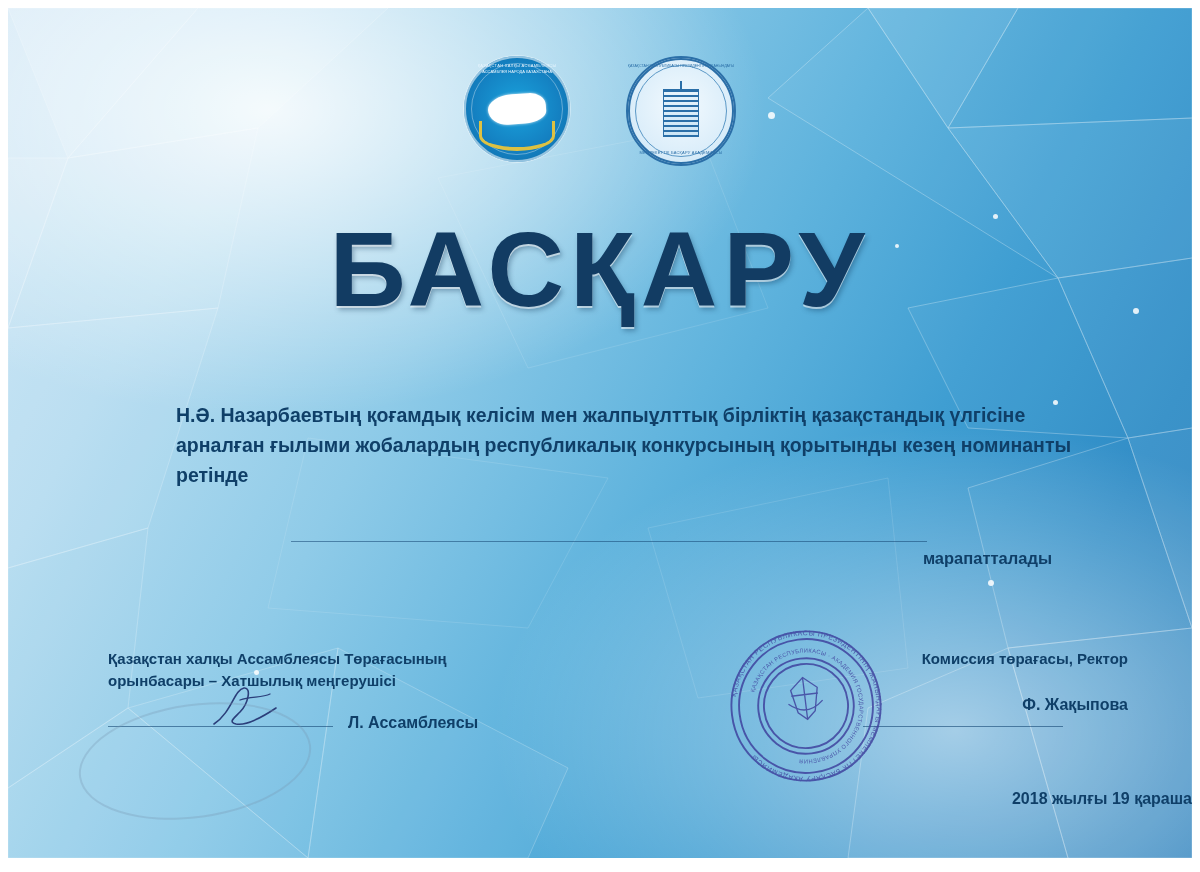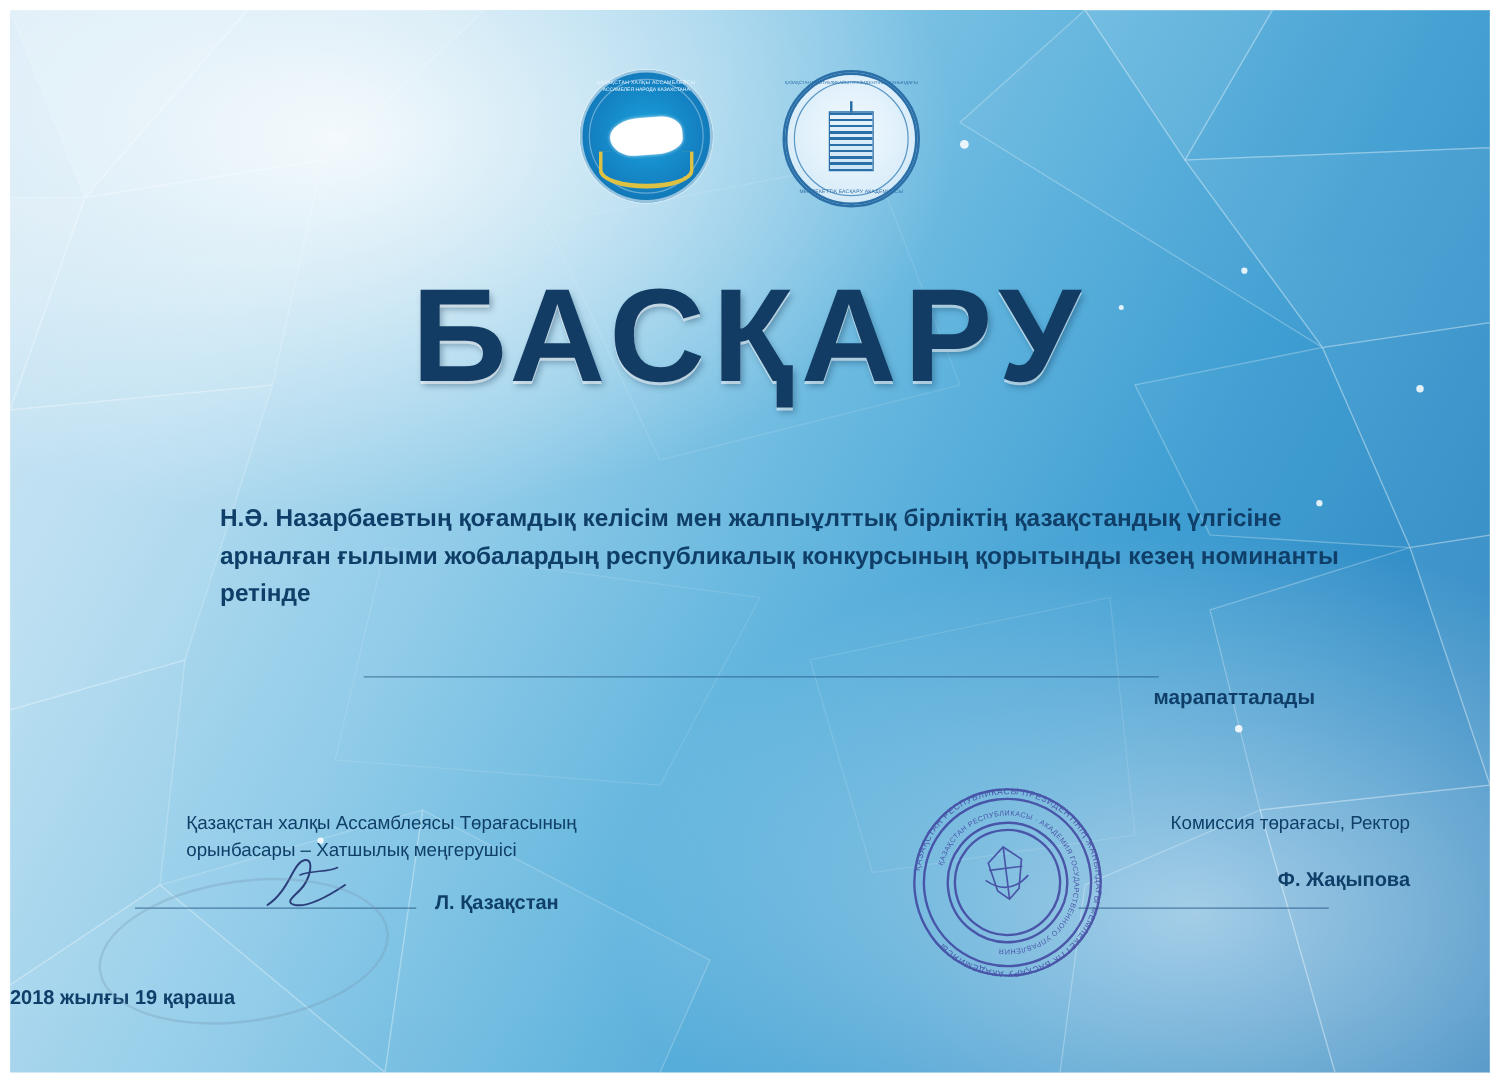--- a/index.html
+++ b/index.html
@@ -244,24 +244,23 @@
   }
   .sig-right {
     position: absolute;
     left: 700px;
     top: 640px;
     width: 420px;
     text-align: right;
   }
   .sig-title {
     font-size: 15px;
-    font-weight: 400;
+    font-weight: 700;
     color: #0f3f68;
     line-height: 1.45;
-    margin-left: 41px;
   }
   .sig-rule {
     height: 1px;
     background: rgba(20,70,115,0.6);
   }
   .sig-left .sig-rule { position: absolute; left: 0; top: 78px; width: 225px; }
   .sig-left .sig-person {
     position: absolute; left: 240px; top: 66px;
     font-size: 16px; font-weight: 700; color: #0f3f68; white-space: nowrap;
   }
@@ -291,21 +290,21 @@
     opacity: .82;
     transform: rotate(-7deg);
     pointer-events: none;
   }
 
   .date {
     position: absolute;
     top: 782px;
     left: 0;
     width: 100%;
-    text-align: left;
+    text-align: right;
     font-size: 16px;
     font-weight: 700;
     color: #0f3f68;
   }
 
   
   .smudge {
     position: absolute;
     left: 70px;
     bottom: 40px;
@@ -388,21 +387,21 @@
     <div class="name-rule"></div>
     <div class="awarded">марапатталады</div>
 
     <div class="sig-left">
       <div class="sig-title">Қазақстан халқы Ассамблеясы Төрағасының орынбасары – Хатшылық меңгерушісі</div>
       <div class="sig-rule"></div>
       <svg class="scribble" viewBox="0 0 90 48">
         <path d="M10 42 C 28 30, 30 8, 40 6 C 48 5, 44 22, 36 30 C 30 36, 24 40, 32 42 C 42 44, 60 34, 72 26" fill="none" stroke="#2b3e7a" stroke-width="1.6" stroke-linecap="round"></path>
         <path d="M36 18 C 46 14, 58 16, 66 12" fill="none" stroke="#2b3e7a" stroke-width="1.3" stroke-linecap="round"></path>
       </svg>
-      <div class="sig-person">Л. Қазақстан</div>
+      <div class="sig-person">Л. Ассамблеясы</div>
     </div>
 
     <div class="sig-right">
       <div class="sig-title">Комиссия төрағасы, Ректор</div>
       <div class="sig-rule"></div>
       <div class="sig-person">Ф. Жақыпова</div>
     </div>
 
     <svg class="stamp" viewBox="0 0 180 180">
       <defs>

